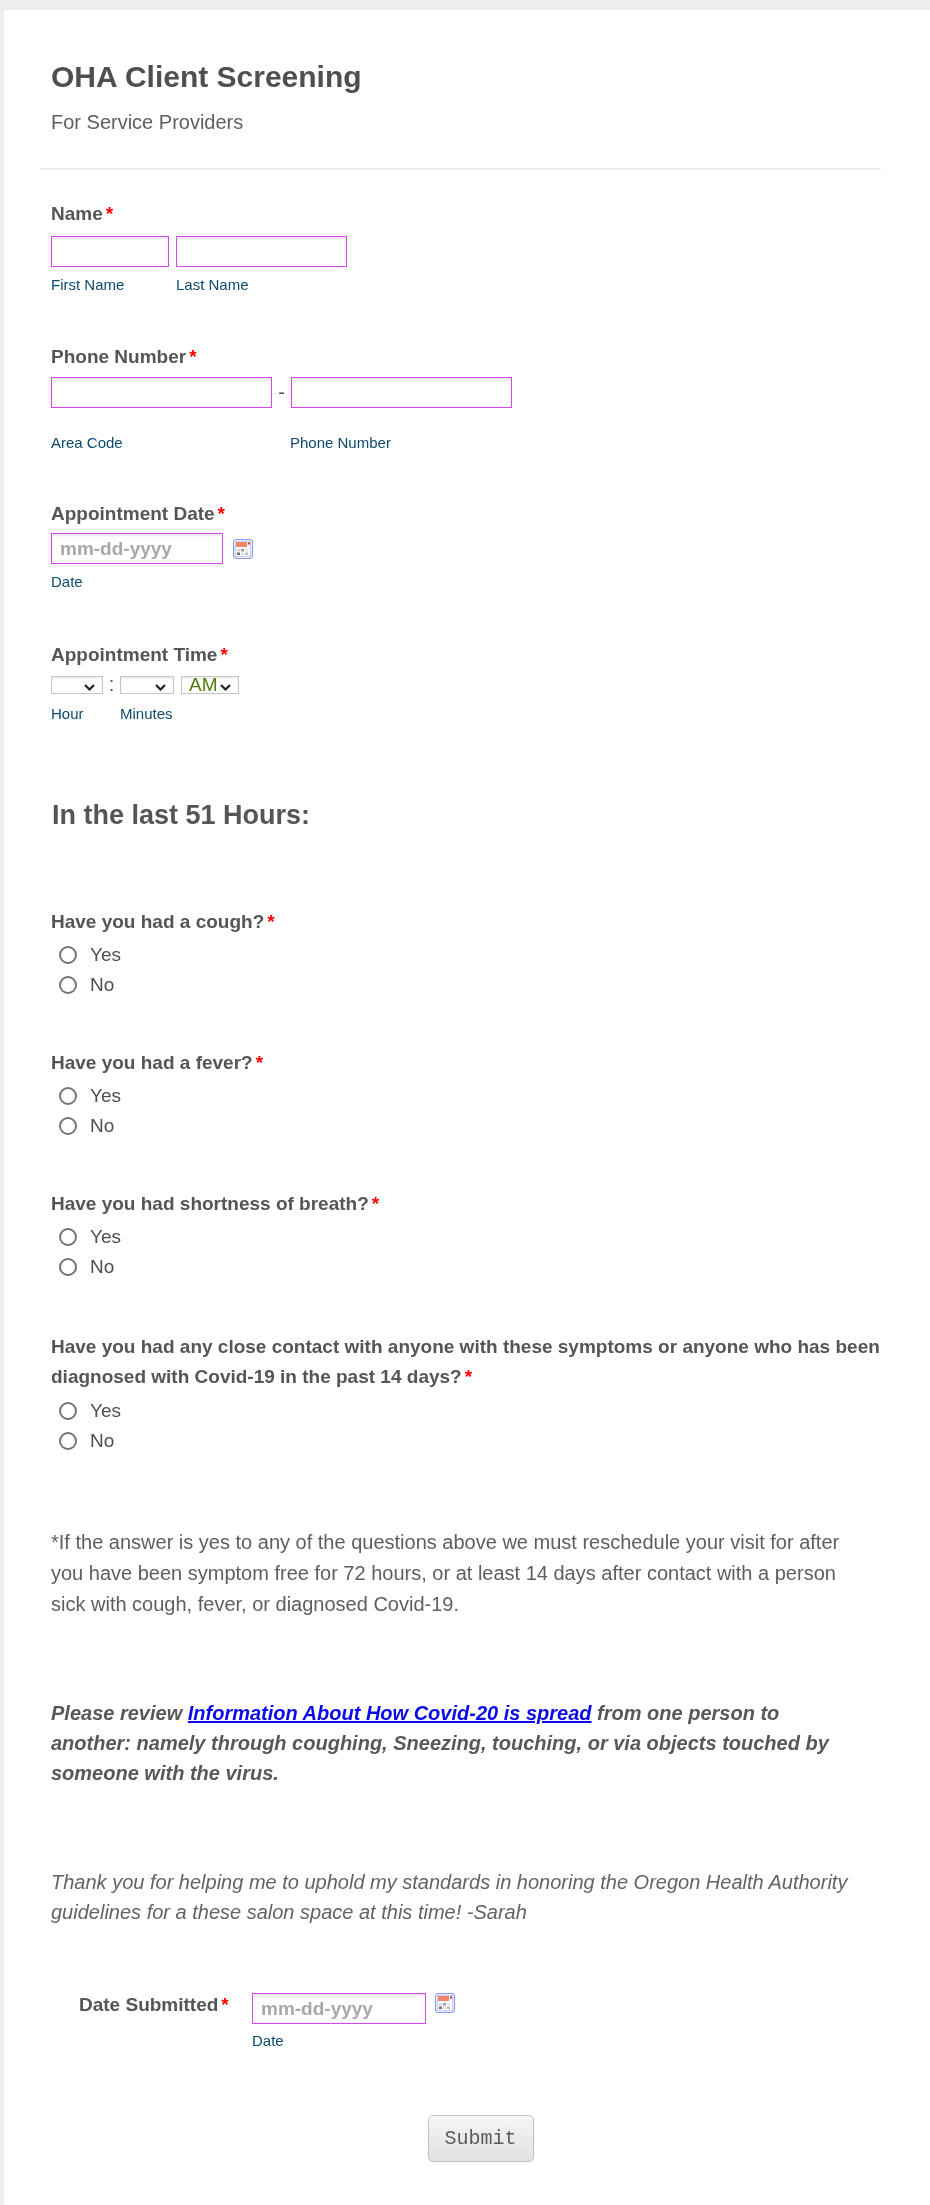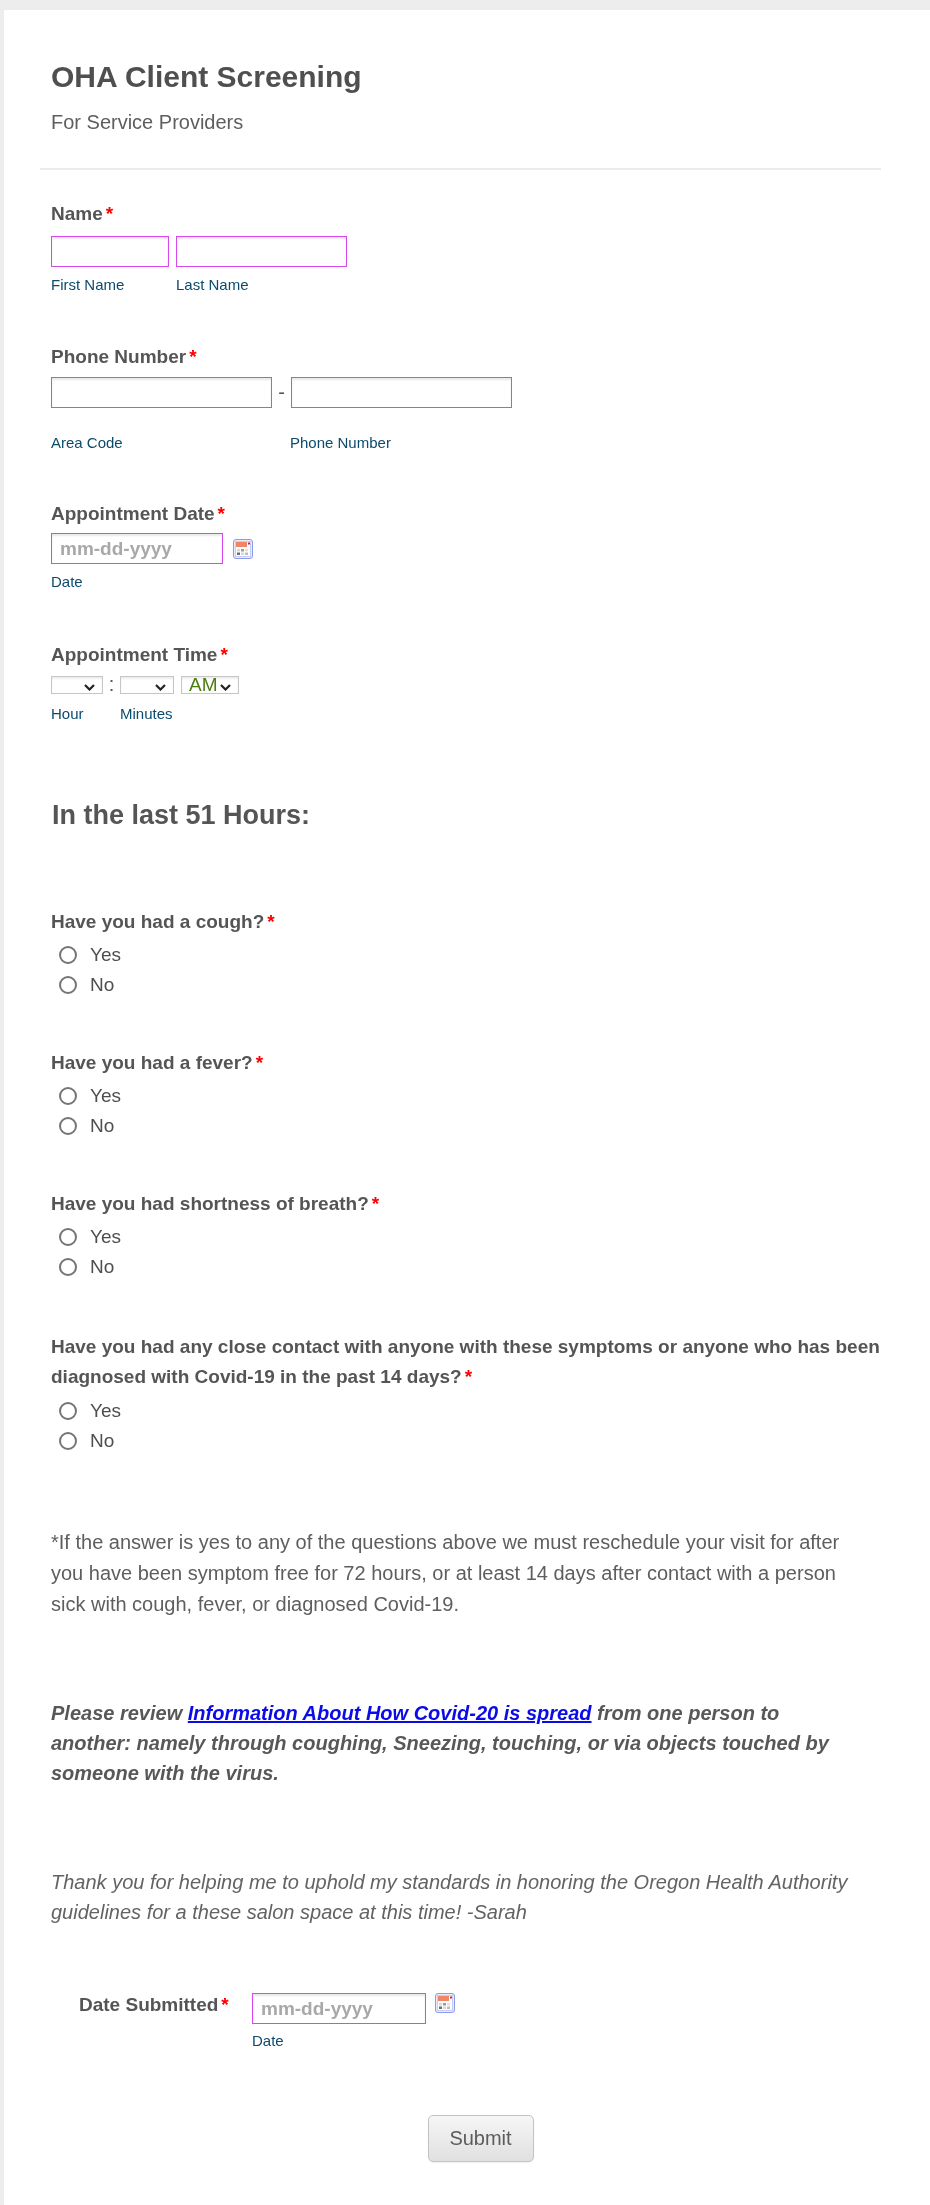--- a/index.html
+++ b/index.html
@@ -97,21 +97,21 @@
   .ds-label { width:173px; margin-left:28px; text-align:left; }
   .ds-sub { margin-top:8px; margin-left:201px; }
   .ds-cal { margin-left:9px; }
 
   .submit-row { margin-top:65px; text-align:center; }
   .submit-btn {
     width:106px; height:47px;
     background:linear-gradient(#f6f6f6,#e0e0e0);
     border:1px solid #c3c3c3; border-radius:5px;
     font-size:20px; color:#5c5c5c; cursor:pointer;
-    font-family:Liberation Sans, sans-serif;
+    font-family:Liberation Mono, monospace;
     box-shadow:0 1px 2px rgba(0,0,0,0.06);
     margin-left:28px;
   }
 </style>
 </head>
 <body>
 
 <div class="card">
 
   <div class="title">OHA Client Screening</div>

